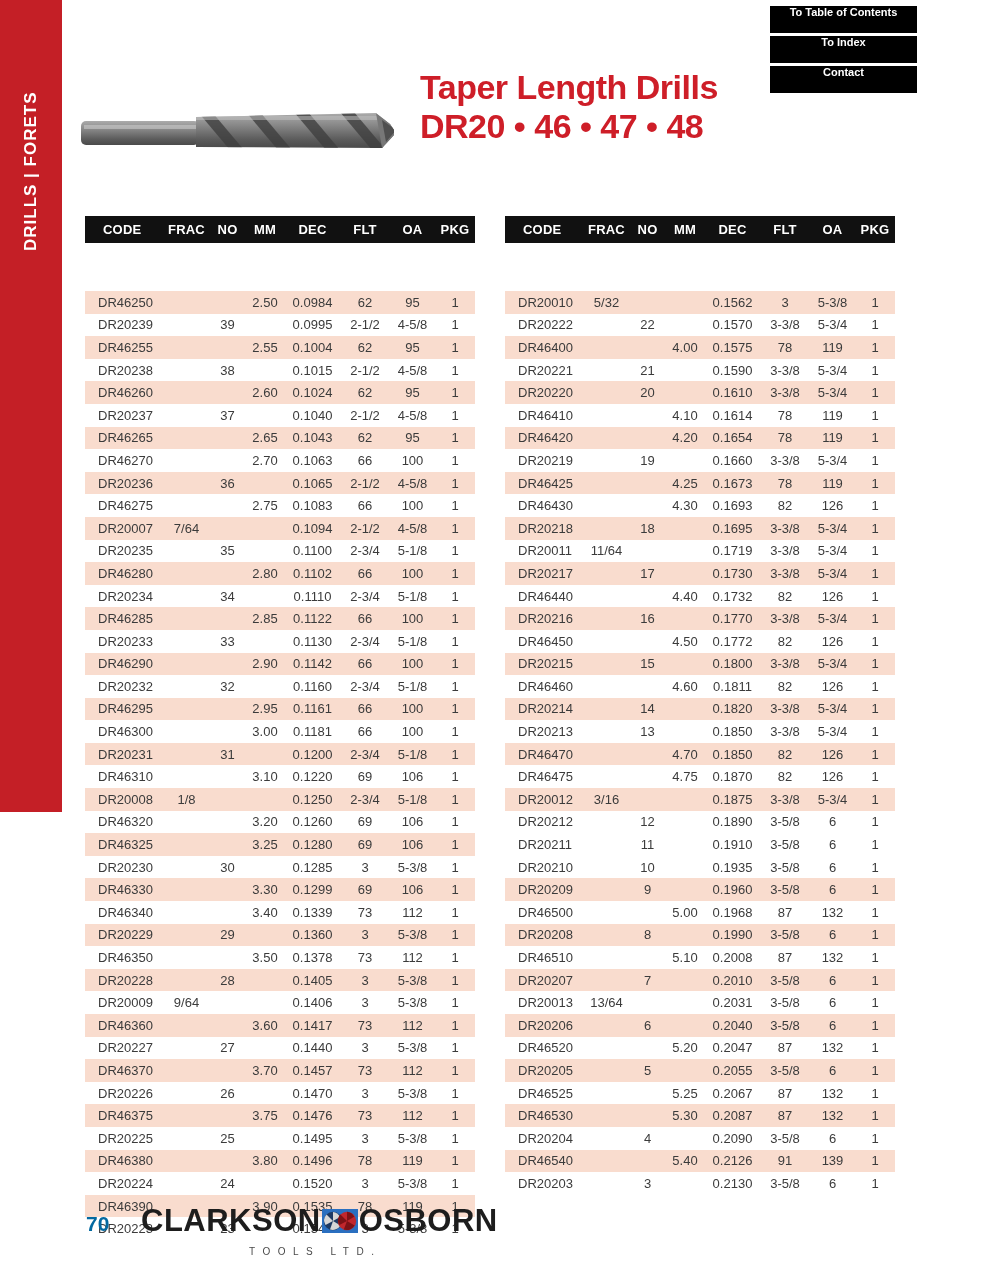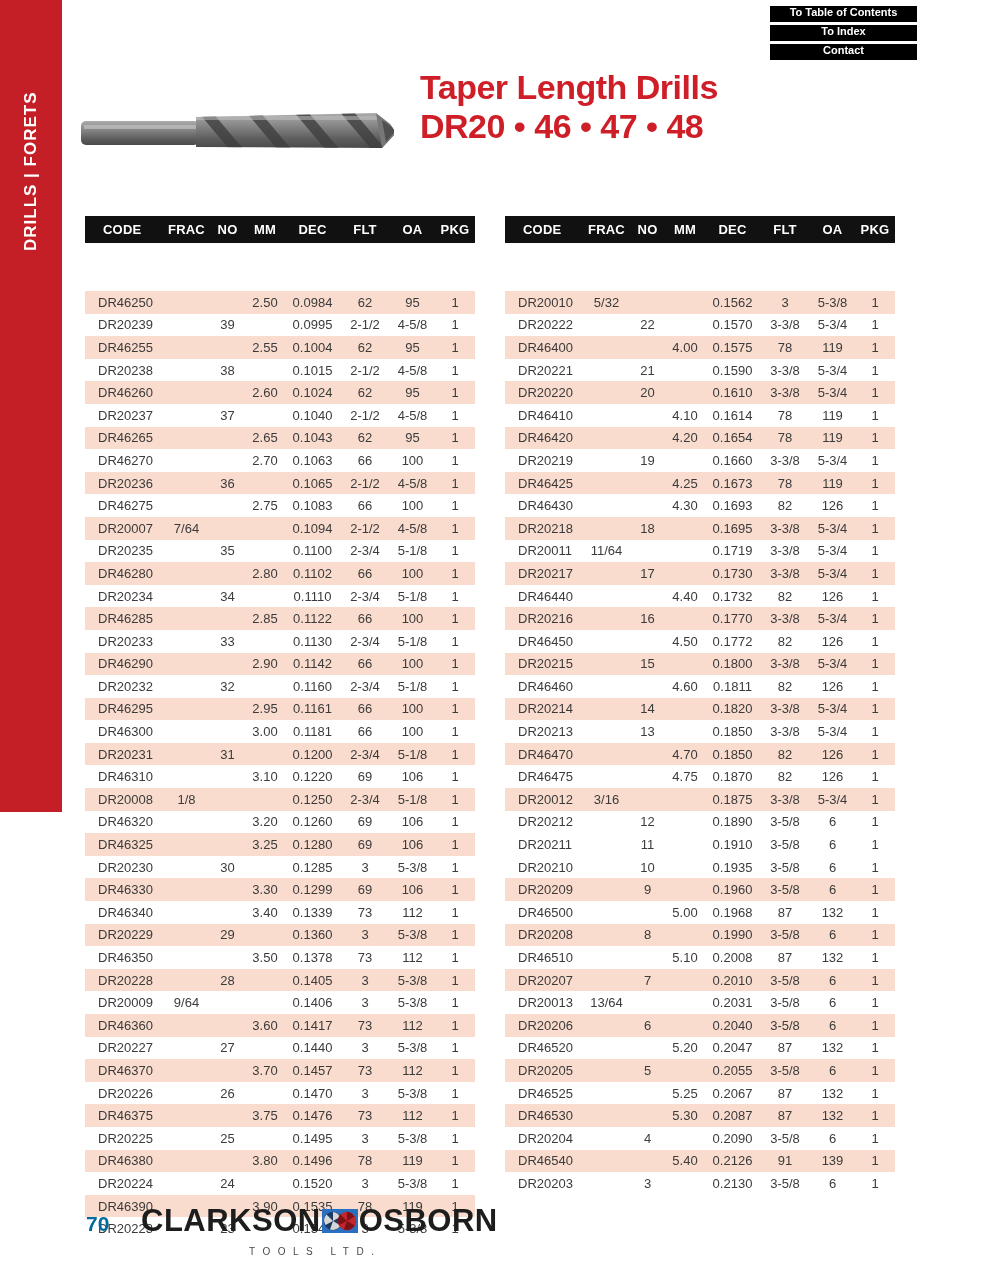--- a/index.html
+++ b/index.html
@@ -18,21 +18,21 @@
     position:absolute; top:52px; left:0; width:62px; height:238px;
     display:flex; align-items:center; justify-content:center;
     writing-mode:vertical-rl; transform:rotate(180deg);
     color:#ffffff; font-weight:bold; font-size:17px; letter-spacing:1px;
     white-space:nowrap;
   }
 
   
   .nav { position:absolute; left:770px; top:6px; width:147px; }
   .nav-button {
-    height:16px; background:#000000; color:#ffffff;
+    height:27px; background:#000000; color:#ffffff;
     font-size:11px; font-weight:bold; line-height:13px; text-align:center;
     margin-bottom:3px; cursor:pointer;
   }
 
   
   .drill { position:absolute; left:78px; top:100px; width:320px; height:68px; }
 
   
   .title {
     position:absolute; left:420px; top:68px;

